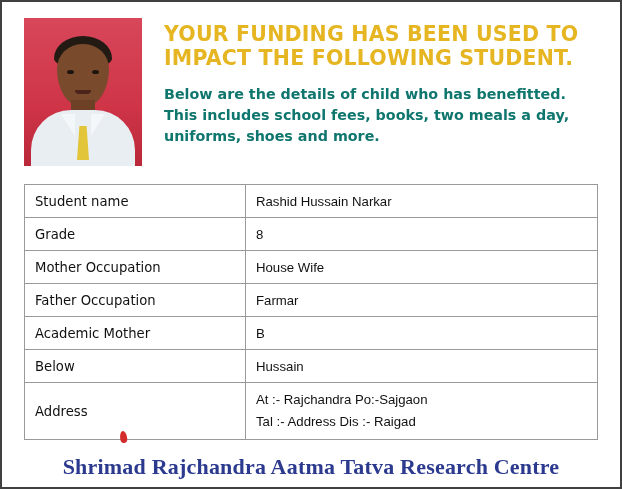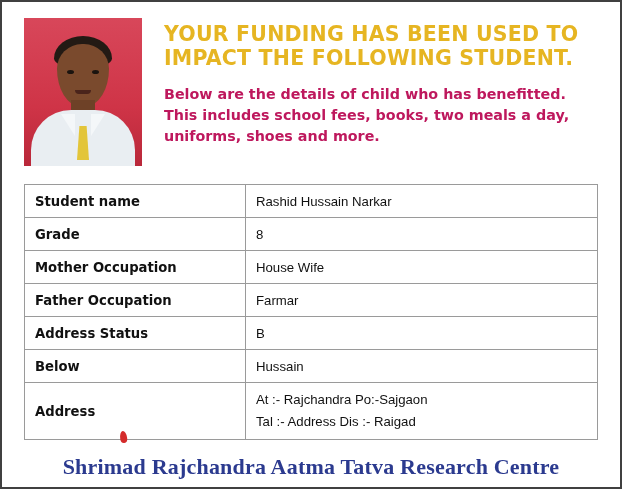--- a/index.html
+++ b/index.html
@@ -147,21 +147,21 @@
     color: #e6b522;
     font-family: "DejaVu Sans", sans-serif;
     font-weight: bold;
     font-size: 20.5px;
     line-height: 1.18;
     letter-spacing: 0.2px;
     margin: 0 0 14px 0;
     text-transform: uppercase;
   }
   .subtitle {
-    color: #be185d;
+    color: #0f766e;
     font-family: "DejaVu Sans", sans-serif;
     font-weight: bold;
     font-size: 14.3px;
     line-height: 1.45;
     margin: 0;
   }
 
   
   .table-wrap {
     margin-top: 18px;
@@ -174,21 +174,21 @@
   table.details td {
     border: 1px solid #9a9a9a;
     padding: 5px 10px;
     font-size: 13.2px;
     vertical-align: middle;
     color: #111111;
     height: 22px;
   }
   td.label {
     width: 200px;
-    font-weight: bold;
+    font-weight: normal;
     font-family: "DejaVu Sans", sans-serif;
     font-size: 13.4px;
   }
   td.value {
     font-family: "Liberation Sans", sans-serif;
     font-size: 13.2px;
     color: #1c1c1c;
   }
   td.value .line {
     display: block;
@@ -268,21 +268,21 @@
           </tr>
           <tr>
             <td class="label">Mother Occupation</td>
             <td class="value">House Wife</td>
           </tr>
           <tr>
             <td class="label">Father Occupation</td>
             <td class="value">Farmar</td>
           </tr>
           <tr>
-            <td class="label">Address Status</td>
+            <td class="label">Academic Mother</td>
             <td class="value">B</td>
           </tr>
           <tr>
             <td class="label">Below</td>
             <td class="value">Hussain</td>
           </tr>
           <tr class="address">
             <td class="label">Address</td>
             <td class="value">
               <span class="line">At :- Rajchandra Po:-Sajgaon</span>

